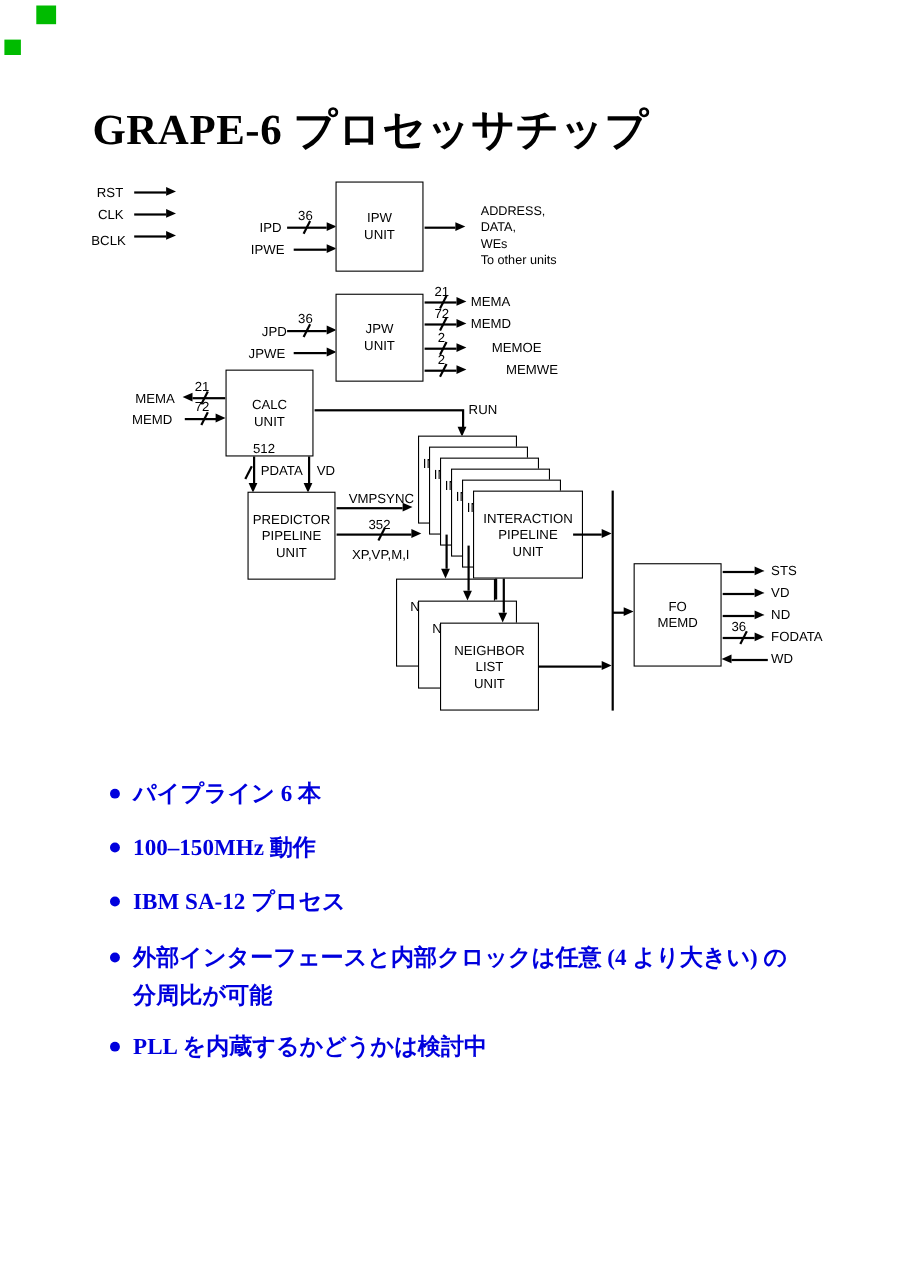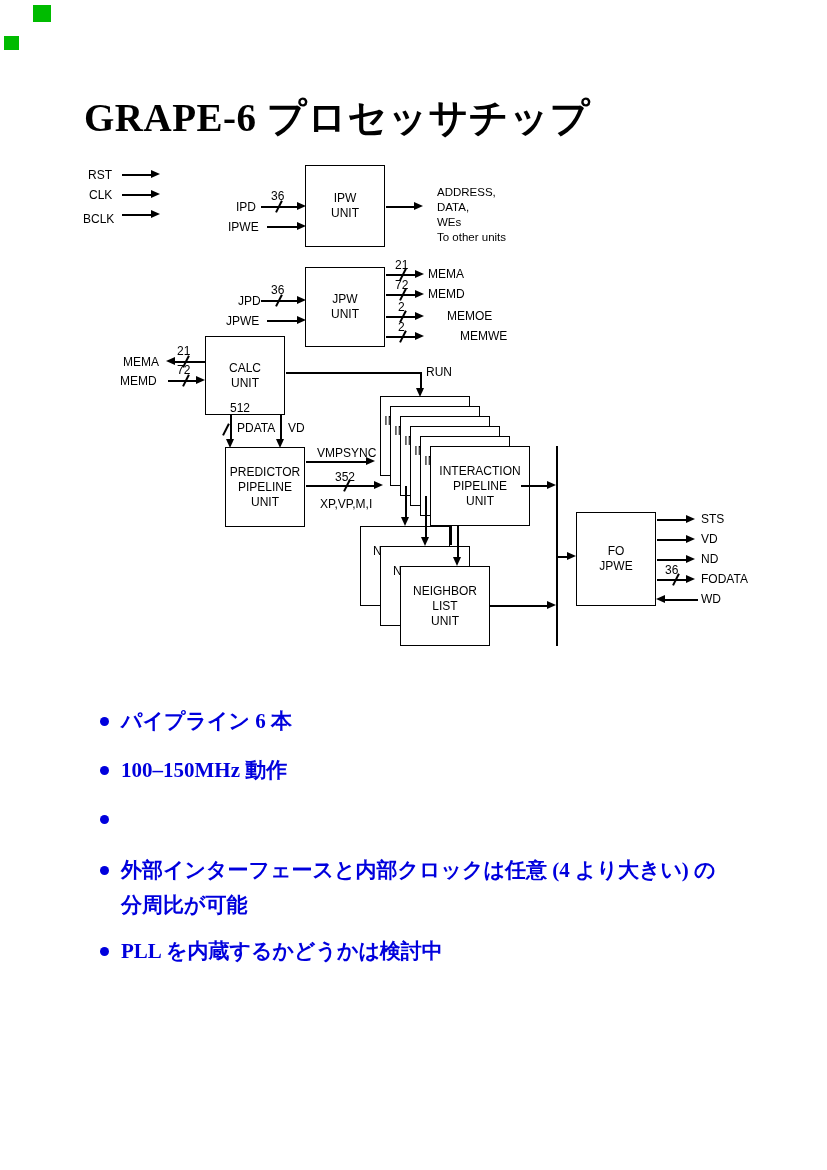--- a/index.html
+++ b/index.html
@@ -179,21 +179,21 @@
 
   <div class="vl" style="left:556px;top:446px;height:200px;"></div>
   <div class="hl" style="left:521px;top:485px;width:26px;"></div>
   <div class="ae" style="left:547px;top:481px;"></div>
   <div class="hl" style="left:490px;top:605px;width:57px;"></div>
   <div class="ae" style="left:547px;top:601px;"></div>
   <div class="hl" style="left:557px;top:556px;width:11px;"></div>
   <div class="ae" style="left:567px;top:552px;"></div>
 
   <div class="box" style="left:576px;top:512px;width:80px;height:94px;">FO
-JPWE</div>
+MEMD</div>
 
   <div class="hl" style="left:657px;top:519px;width:29px;"></div>
   <div class="ae" style="left:686px;top:515px;"></div>
   <span class="lbl" style="left:701px;top:512px;">STS</span>
 
   <div class="hl" style="left:657px;top:539px;width:29px;"></div>
   <div class="ae" style="left:686px;top:535px;"></div>
   <span class="lbl" style="left:701px;top:532px;">VD</span>
 
   <div class="hl" style="left:657px;top:559px;width:29px;"></div>
@@ -210,20 +210,21 @@
   <div class="hl" style="left:665px;top:599px;width:33px;"></div>
   <span class="lbl" style="left:701px;top:592px;">WD</span>
 
   <div class="dot" style="left:100px;top:717px;background:#0000dd;"></div>
   <div class="bullet-text" style="left:121px;top:704px;color:#0000dd;">パイプライン 6 本</div>
 
   <div class="dot" style="left:100px;top:766px;background:#0000dd;"></div>
   <div class="bullet-text" style="left:121px;top:753px;color:#0000dd;">100–150MHz 動作</div>
 
   <div class="dot" style="left:100px;top:815px;background:#0000dd;"></div>
+  <div class="bullet-text" style="left:121px;top:802px;color:#0000dd;">IBM SA-12 プロセス</div>
 
   <div class="dot" style="left:100px;top:866px;background:#0000dd;"></div>
   <div class="bullet-text" style="left:121px;top:853px;color:#0000dd;">外部インターフェースと内部クロックは任意 (4 より大きい) の
 分周比が可能</div>
 
   <div class="dot" style="left:100px;top:947px;background:#0000dd;"></div>
   <div class="bullet-text" style="left:121px;top:934px;color:#0000dd;">PLL を内蔵するかどうかは検討中</div>
 
 </div>
 

